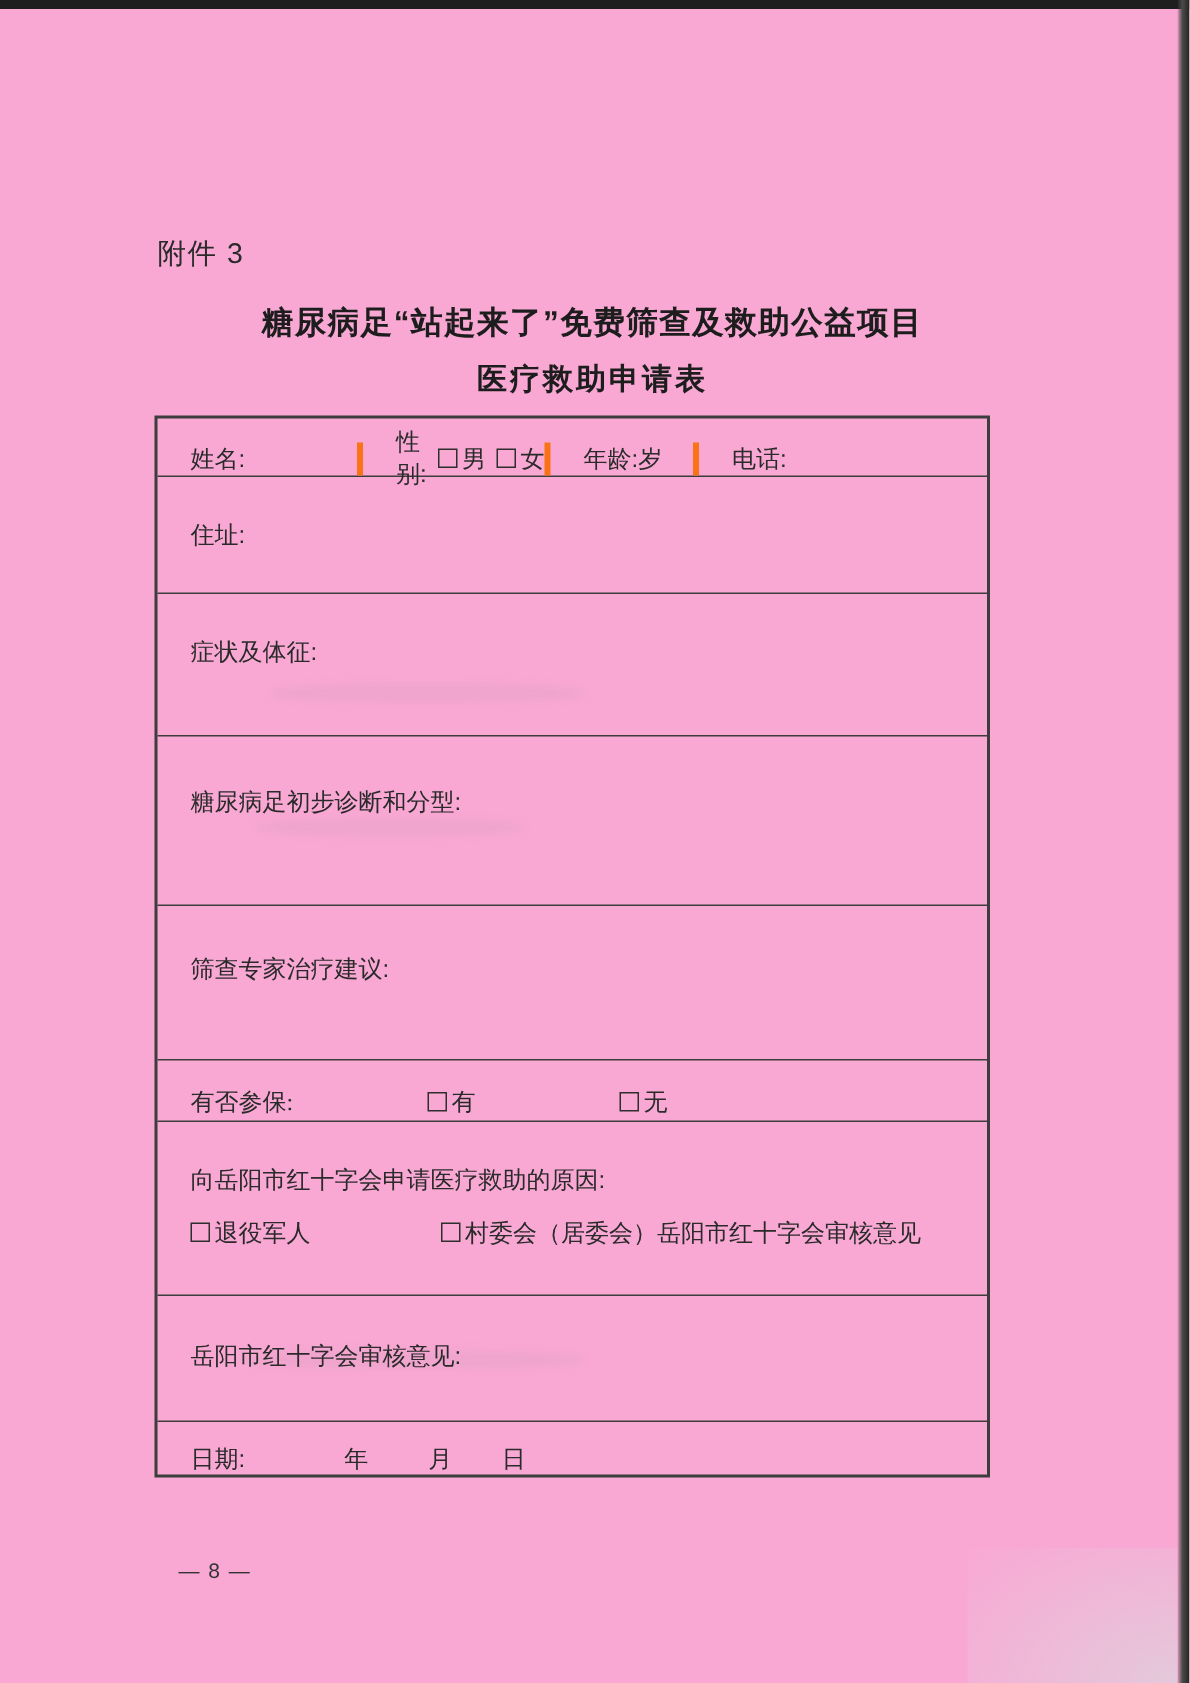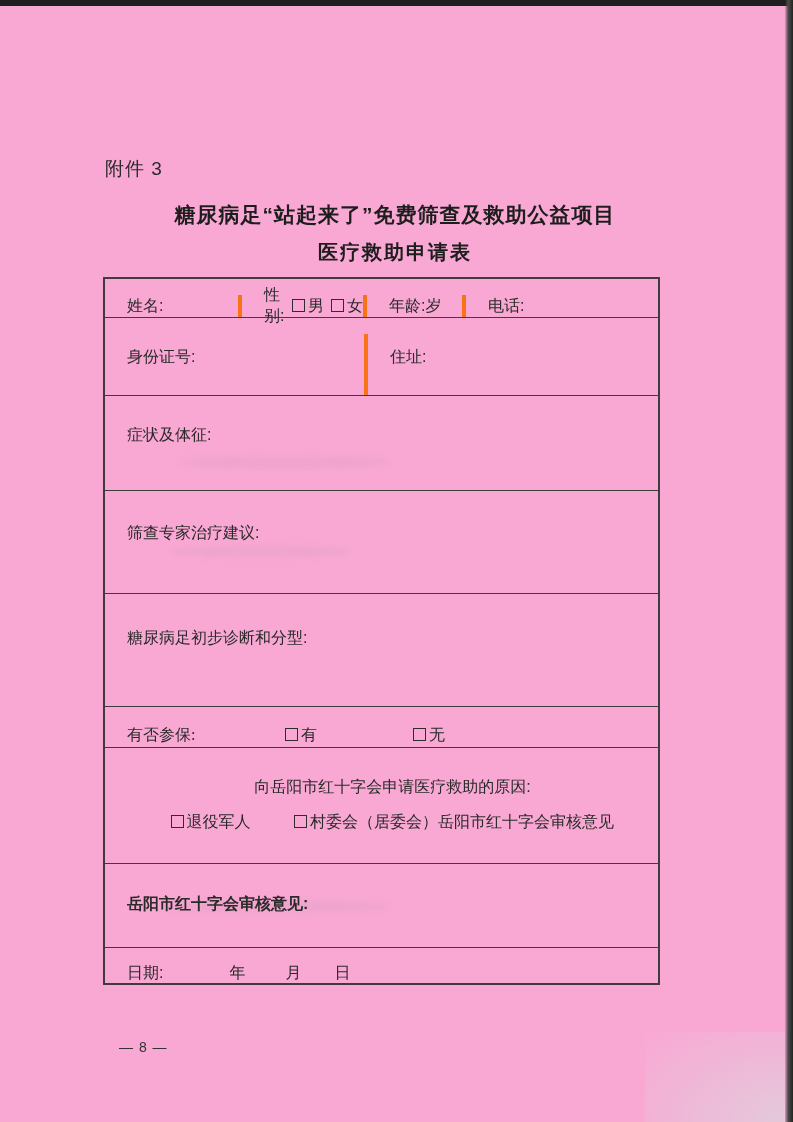--- a/index.html
+++ b/index.html
@@ -36,42 +36,42 @@
   .vcenter{display:flex;align-items:center;}
   .vtop{padding-top:13px;}
 
   .r1{height:38px;}
   .r2{height:78px;}
   .r3{height:95px;}
   .r4{height:113px;}
   .r5{height:103px;}
   .r6{height:41px;}
   .r7{height:116px;}
-  .r8{height:84px;font-weight:bold;}
+  .r8{height:84px;}
   .r9{height:36px;}
 
   .c-name{width:133px;}
   .c-gender{width:125px;}
   .c-age{width:99px;display:flex;align-items:center;padding-right:11px;}
   .c-phone{flex:1;text-align:right;}
   .c-id{width:259px;}
   .c-addr{flex:1;}
   .c-sign{width:265px;}
   .c-date{flex:1;}
 
   .cb{display:inline-block;width:13px;height:13px;border:1.5px solid #2e2e2e;
       margin-right:3px;vertical-align:-1px;box-sizing:border-box;background:transparent;}
   .cbitem{white-space:nowrap;}
   .gender-gap{margin-left:7px;}
 
   .r6line{display:flex;align-items:center;height:100%;}
   .ins-label{width:158px;font-family:Liberation Serif, serif;}
   .ins-yes{width:128px;}
 
-  .r7 .inner{padding-top:13px;display:flex;flex-direction:column;gap:14px;text-align:center;}
+  .r7 .inner{padding-top:13px;display:flex;flex-direction:column;gap:14px;}
   .optline{display:flex;}
   .opt-first{width:167px;}
 
   .date-year{margin-left:66px;}
   .date-month{margin-left:40px;}
   .date-day{margin-left:33px;}
 
   .page-num{position:absolute;left:119px;top:1039px;font-size:14px;color:#333;letter-spacing:1px;}
 
   .smudge{position:absolute;background:rgba(120,130,128,0.07);filter:blur(3px);border-radius:40%;}
@@ -109,43 +109,40 @@
       <div class="tcell c-age">
         <span>年龄:</span>
         <span>岁</span>
       </div>
       <div class="tcell vcenter c-phone">
         <span>电话:</span>
       </div>
     </div>
 
     <div class="trow r2">
-      <div class="tcell vtop c-id">
-        <span>身份证号:</span>
-      </div>
       <div class="tcell vtop c-addr">
         <span>住址:</span>
       </div>
     </div>
 
     <div class="trow r3">
       <div class="tcell vtop" style="flex:1">
         <span>症状及体征:</span>
       </div>
     </div>
 
+    <div class="trow r4">
+      <div class="tcell" style="flex:1;padding-top:18px;">
+        <span>糖尿病足初步诊断和分型:</span>
+      </div>
+    </div>
+
     <div class="trow r5">
       <div class="tcell" style="flex:1;padding-top:16px;">
         <span>筛查专家治疗建议:</span>
-      </div>
-    </div>
-
-    <div class="trow r4">
-      <div class="tcell" style="flex:1;padding-top:18px;">
-        <span>糖尿病足初步诊断和分型:</span>
       </div>
     </div>
 
     <div class="trow r6">
       <div class="tcell" style="flex:1">
         <div class="r6line">
           <span class="ins-label">有否参保:</span>
           <span class="cbitem ins-yes"><span class="cb"></span><span>有</span></span>
           <span class="cbitem"><span class="cb"></span><span>无</span></span>
         </div>

